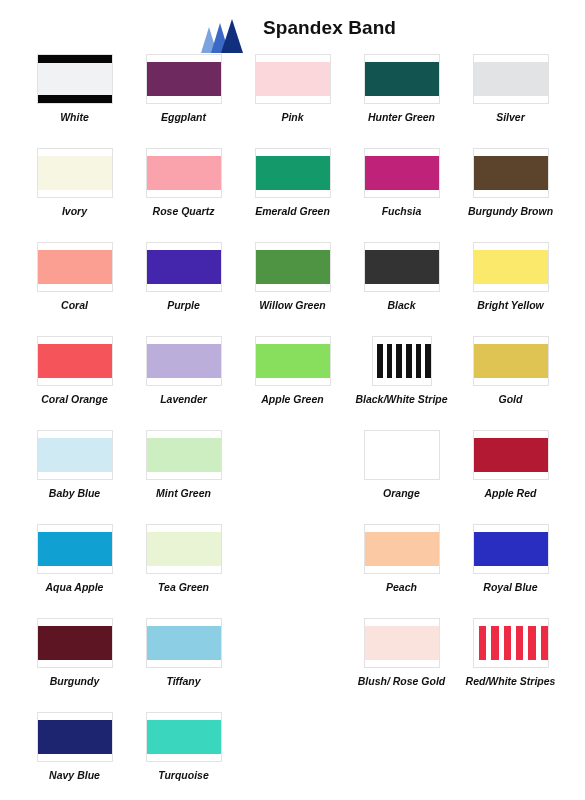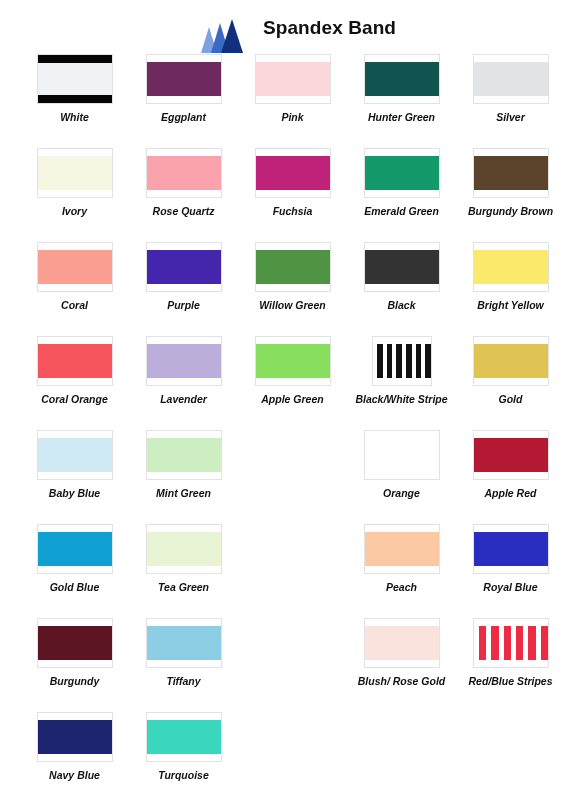--- a/index.html
+++ b/index.html
@@ -161,29 +161,29 @@
       <div class="caption">Ivory</div>
     </div>
     <div class="swatch-cell">
       <div class="chip">
         <div class="band" style="background: rgb(251, 163, 173);"></div>
       </div>
       <div class="caption">Rose Quartz</div>
     </div>
     <div class="swatch-cell">
       <div class="chip">
+        <div class="band" style="background: rgb(20, 153, 107);"></div>
+      </div>
+      <div class="caption">Emerald Green</div>
+    </div>
+    <div class="swatch-cell">
+      <div class="chip">
         <div class="band" style="background: rgb(191, 34, 121);"></div>
       </div>
       <div class="caption">Fuchsia</div>
-    </div>
-    <div class="swatch-cell">
-      <div class="chip">
-        <div class="band" style="background: rgb(20, 153, 107);"></div>
-      </div>
-      <div class="caption">Emerald Green</div>
     </div>
     <div class="swatch-cell">
       <div class="chip">
         <div class="band" style="background: rgb(92, 67, 44);"></div>
       </div>
       <div class="caption">Burgundy Brown</div>
     </div>
     <div class="swatch-cell">
       <div class="chip">
         <div class="band" style="background: rgb(251, 159, 147);"></div>
@@ -266,21 +266,21 @@
     <div class="swatch-cell">
       <div class="chip">
         <div class="band" style="background: rgb(180, 25, 52);"></div>
       </div>
       <div class="caption">Apple Red</div>
     </div>
     <div class="swatch-cell">
       <div class="chip">
         <div class="band" style="background: rgb(16, 160, 210);"></div>
       </div>
-      <div class="caption">Gold Blue</div>
+      <div class="caption">Aqua Apple</div>
     </div>
     <div class="swatch-cell">
       <div class="chip">
         <div class="band" style="background: rgb(232, 244, 211);"></div>
       </div>
       <div class="caption">Tea Green</div>
     </div>
     <div class="swatch-cell empty"></div>
     <div class="swatch-cell">
       <div class="chip">
@@ -310,21 +310,21 @@
     <div class="swatch-cell">
       <div class="chip">
         <div class="band" style="background: rgb(251, 227, 221);"></div>
       </div>
       <div class="caption">Blush/ Rose Gold</div>
     </div>
     <div class="swatch-cell">
       <div class="chip">
         <div class="band" style="background: repeating-linear-gradient(90deg, rgb(255, 255, 255) 0px, rgb(255, 255, 255) 6.66667%, rgb(237, 43, 69) 6.66667%, rgb(237, 43, 69) 16.6667%);"></div>
       </div>
-      <div class="caption">Red/Blue Stripes</div>
+      <div class="caption">Red/White Stripes</div>
     </div>
     <div class="swatch-cell">
       <div class="chip">
         <div class="band" style="background: rgb(29, 36, 112);"></div>
       </div>
       <div class="caption">Navy Blue</div>
     </div>
     <div class="swatch-cell">
       <div class="chip">
         <div class="band" style="background: rgb(58, 214, 189);"></div>

